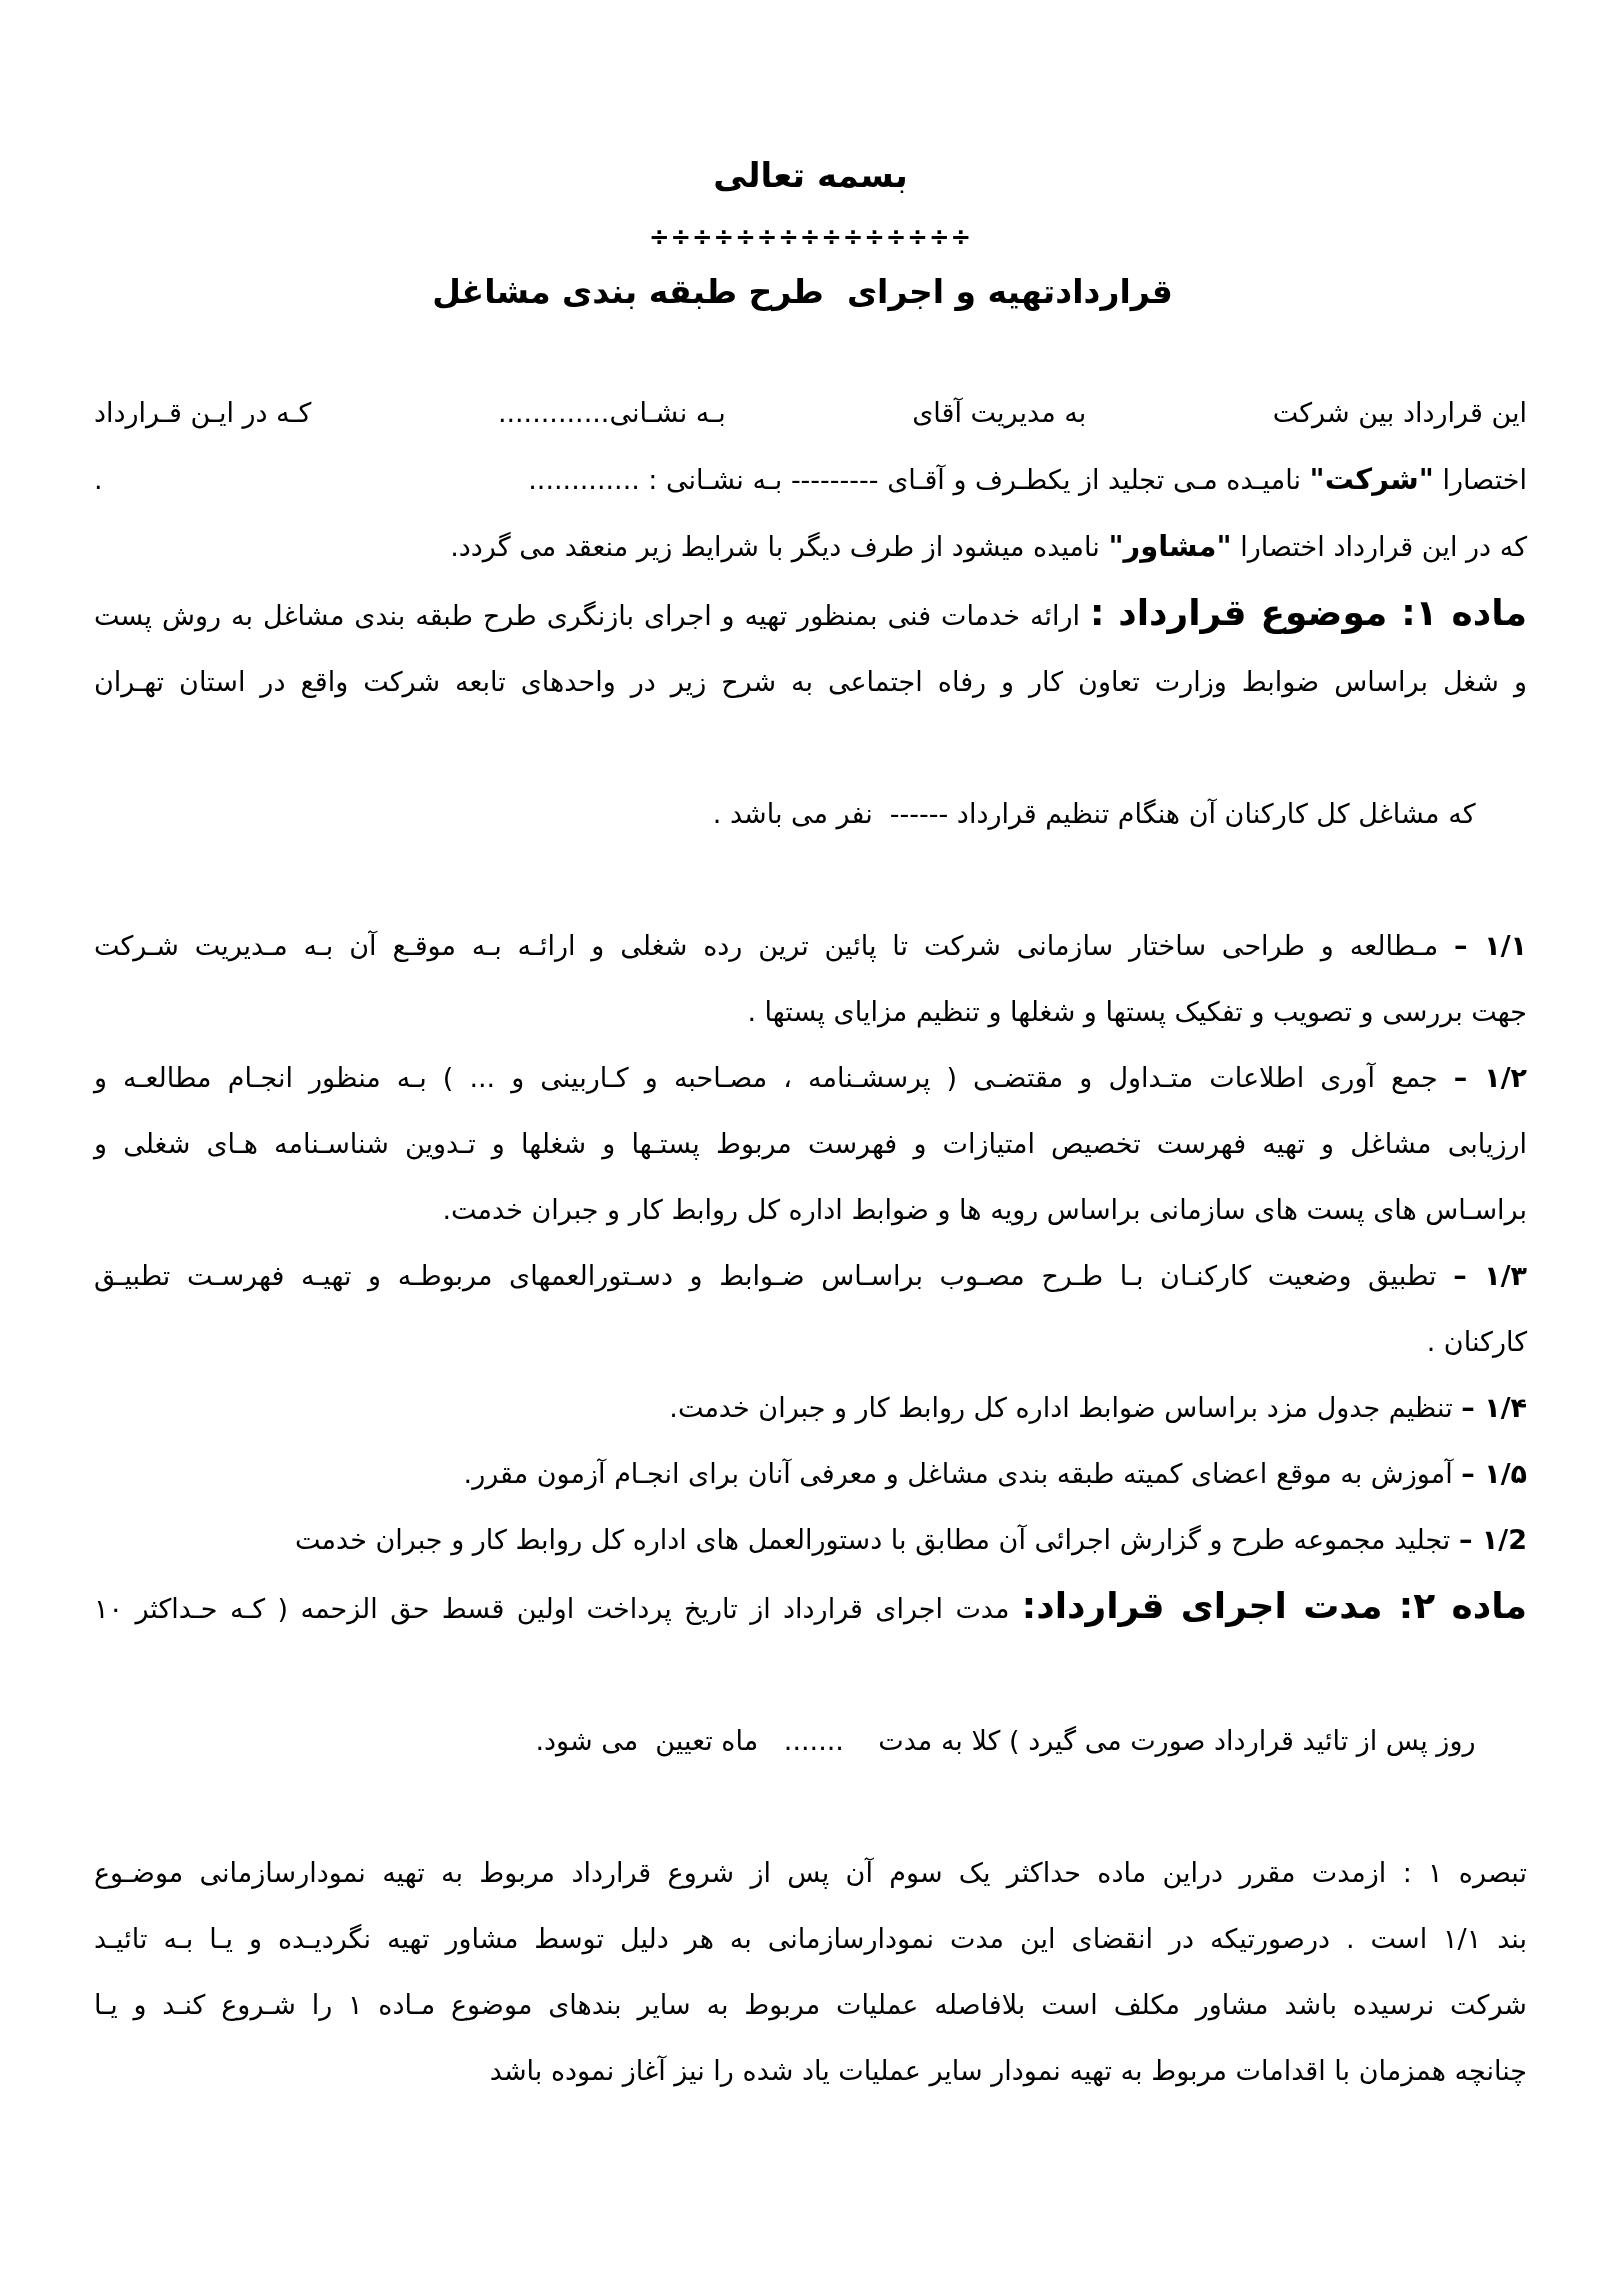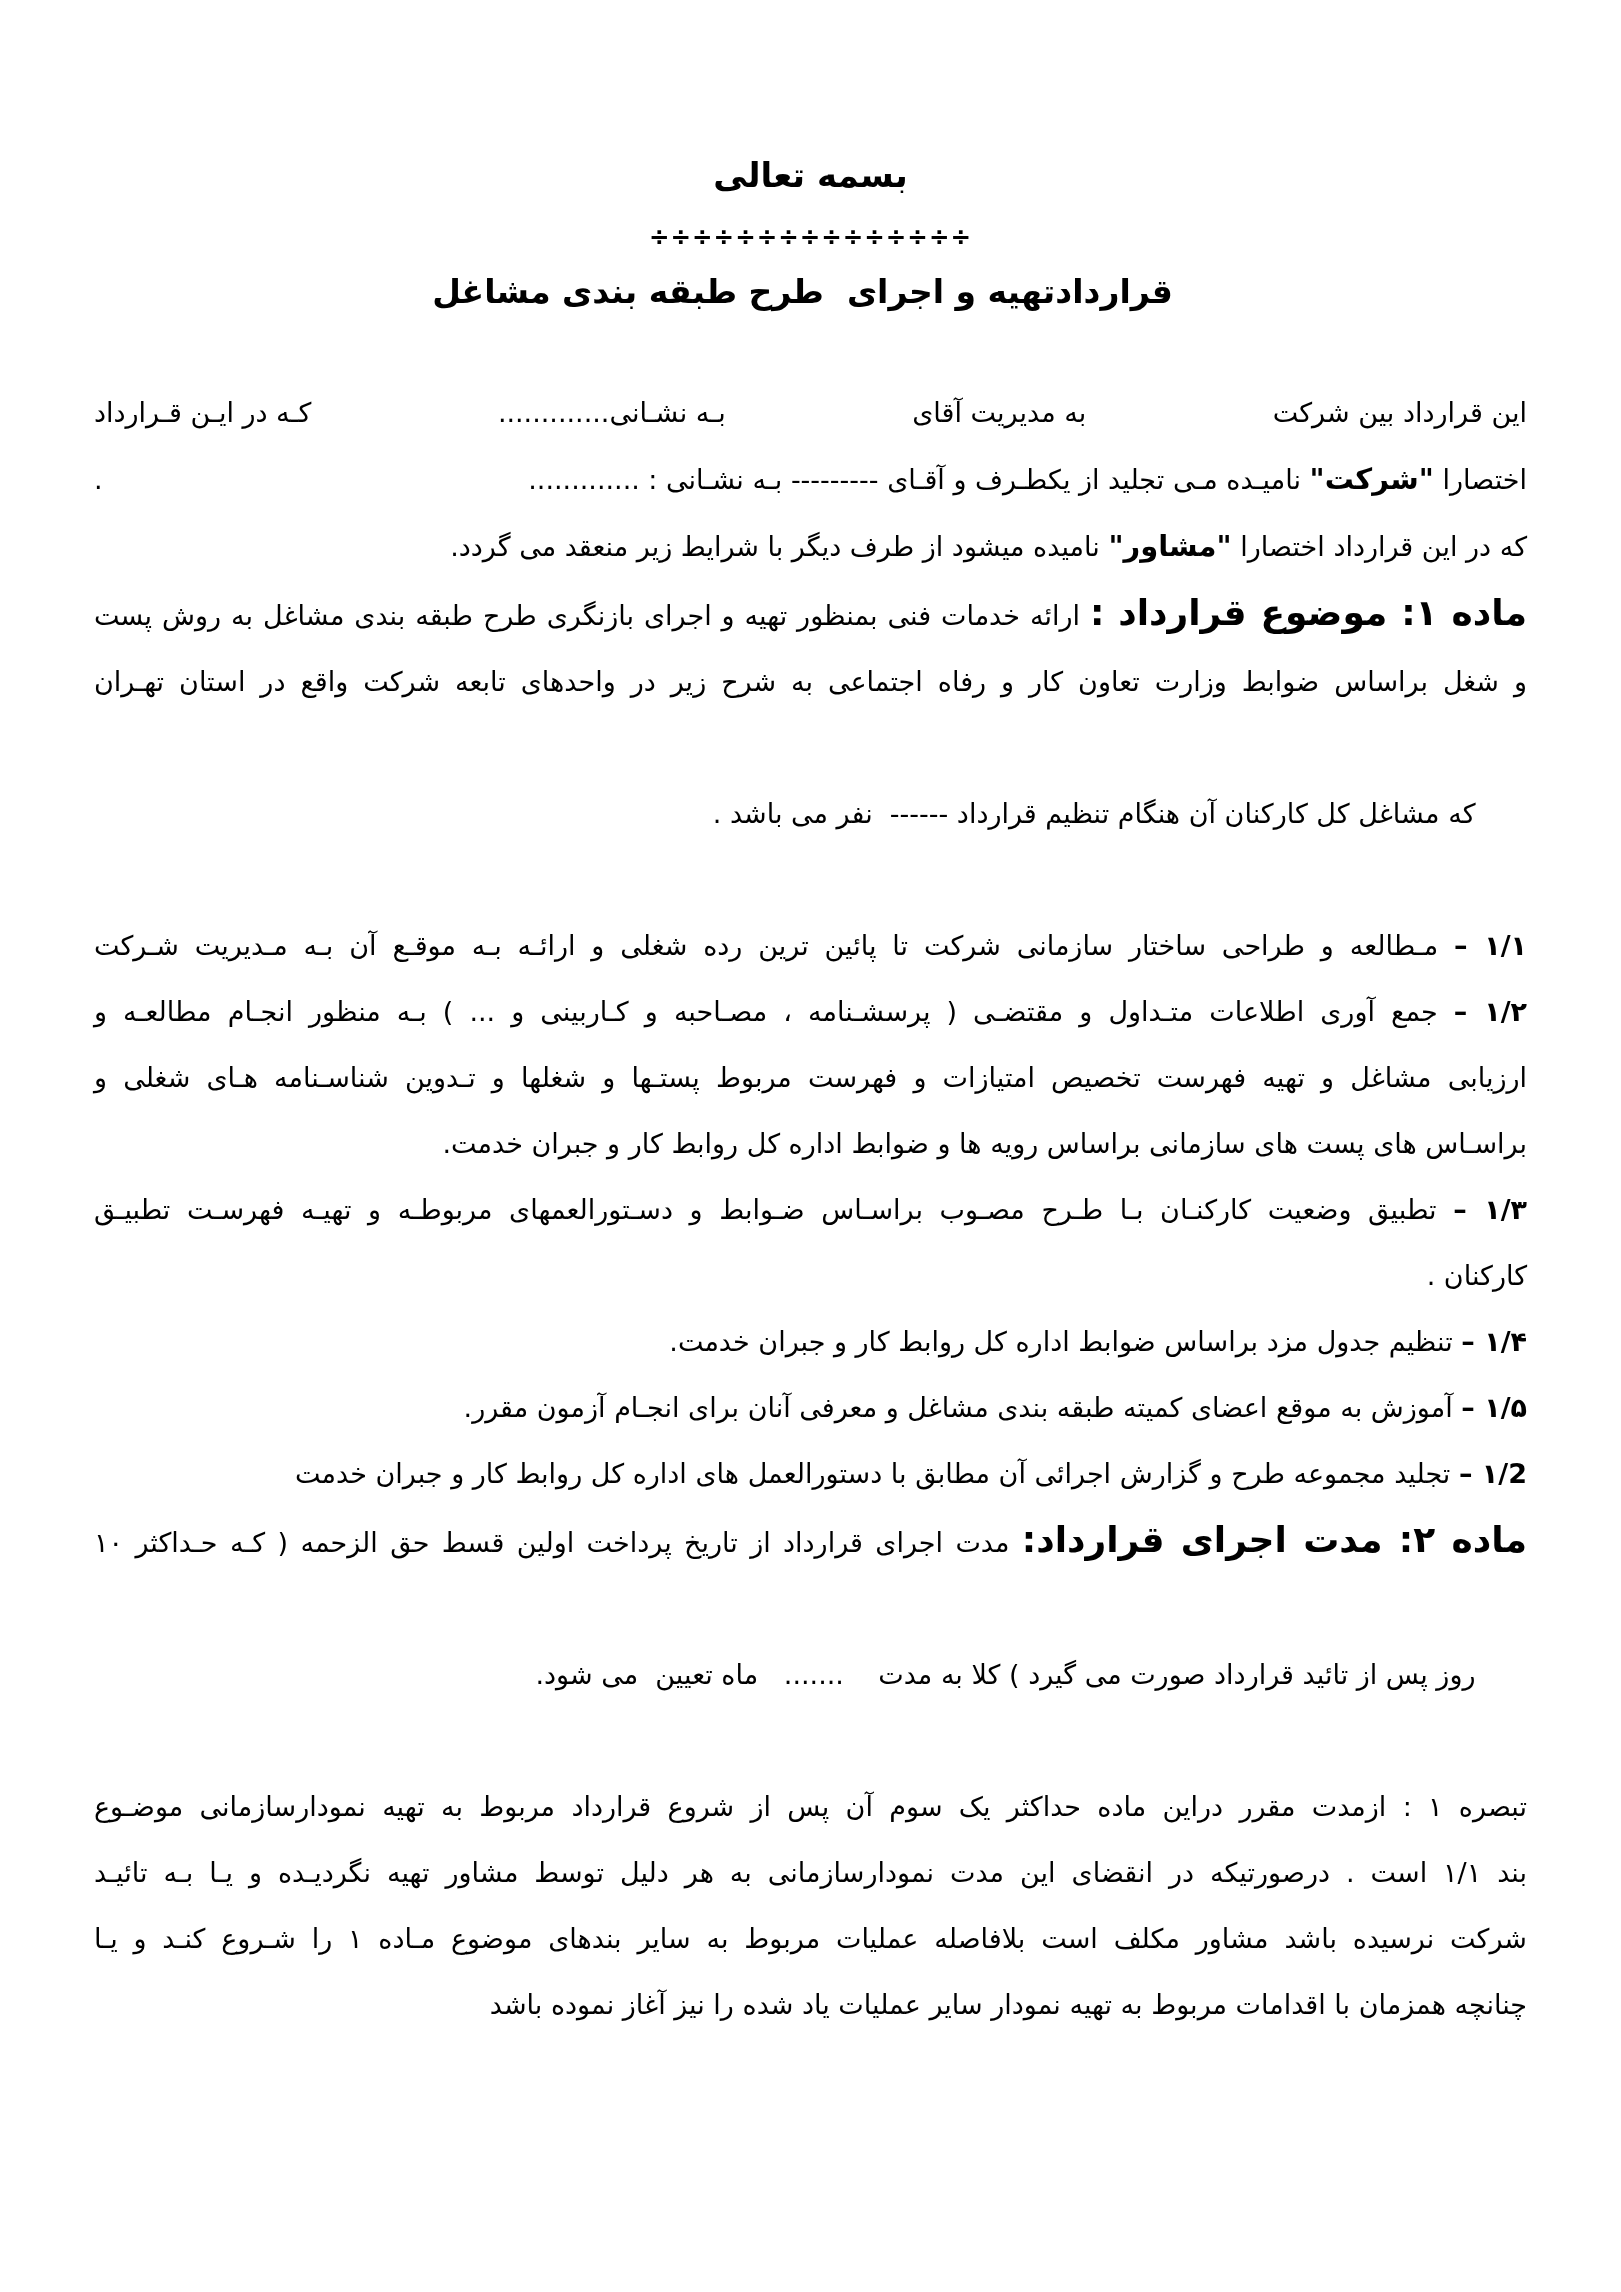--- a/index.html
+++ b/index.html
@@ -73,20 +73,23 @@
       <span>و شغل براساس ضوابط وزارت تعاون کار و رفاه اجتماعی به شرح زیر در واحدهای تابعه شرکت واقع در استان تهـران</span>
     </div>
     <div class="line pre">
       <span>که مشاغل کل کارکنان آن هنگام تنظیم قرارداد ------  نفر می باشد .</span>
     </div>
 
     <div class="line just">
       <span class="b">۱/۱ –</span>
       <span>مـطالعه و طراحی ساختار سازمانی شرکت تا پائین ترین رده شغلی و ارائـه بـه موقـع آن بـه مـدیریت شـرکت</span>
     </div>
+    <div class="line">
+      <span>جهت بررسی و تصویب و تفکیک پستها و شغلها و تنظیم مزایای پستها .</span>
+    </div>
 
     <div class="line just">
       <span class="b">۱/۲ –</span>
       <span>جمع آوری اطلاعات متـداول و مقتضـی ( پرسشـنامه ، مصـاحبه و کـاربینی و ... ) بـه منظور انجـام مطالعـه و</span>
     </div>
     <div class="line just">
       <span>ارزیابی مشاغل و تهیه فهرست تخصیص امتیازات و فهرست مربوط پستـها و شغلها و تـدوین شناسـنامه هـای شغلی و</span>
     </div>
     <div class="line">
       <span>براسـاس های پست های سازمانی براساس رویه ها و ضوابط اداره کل روابط کار و جبران خدمت.</span>

